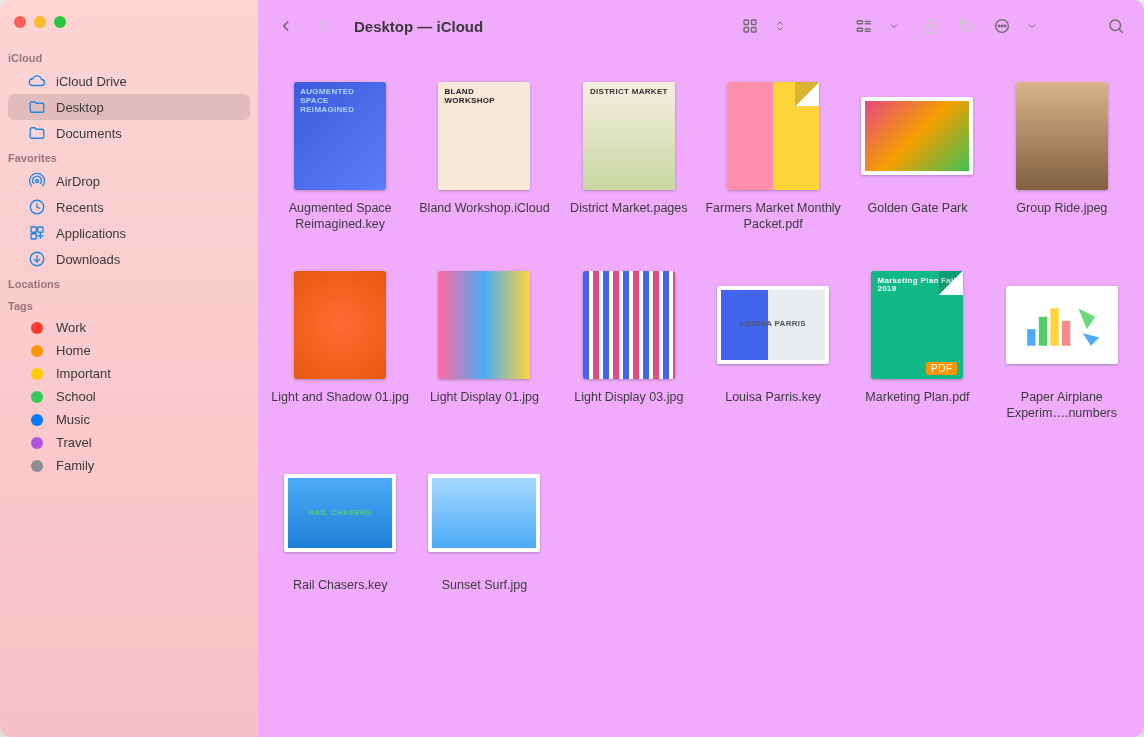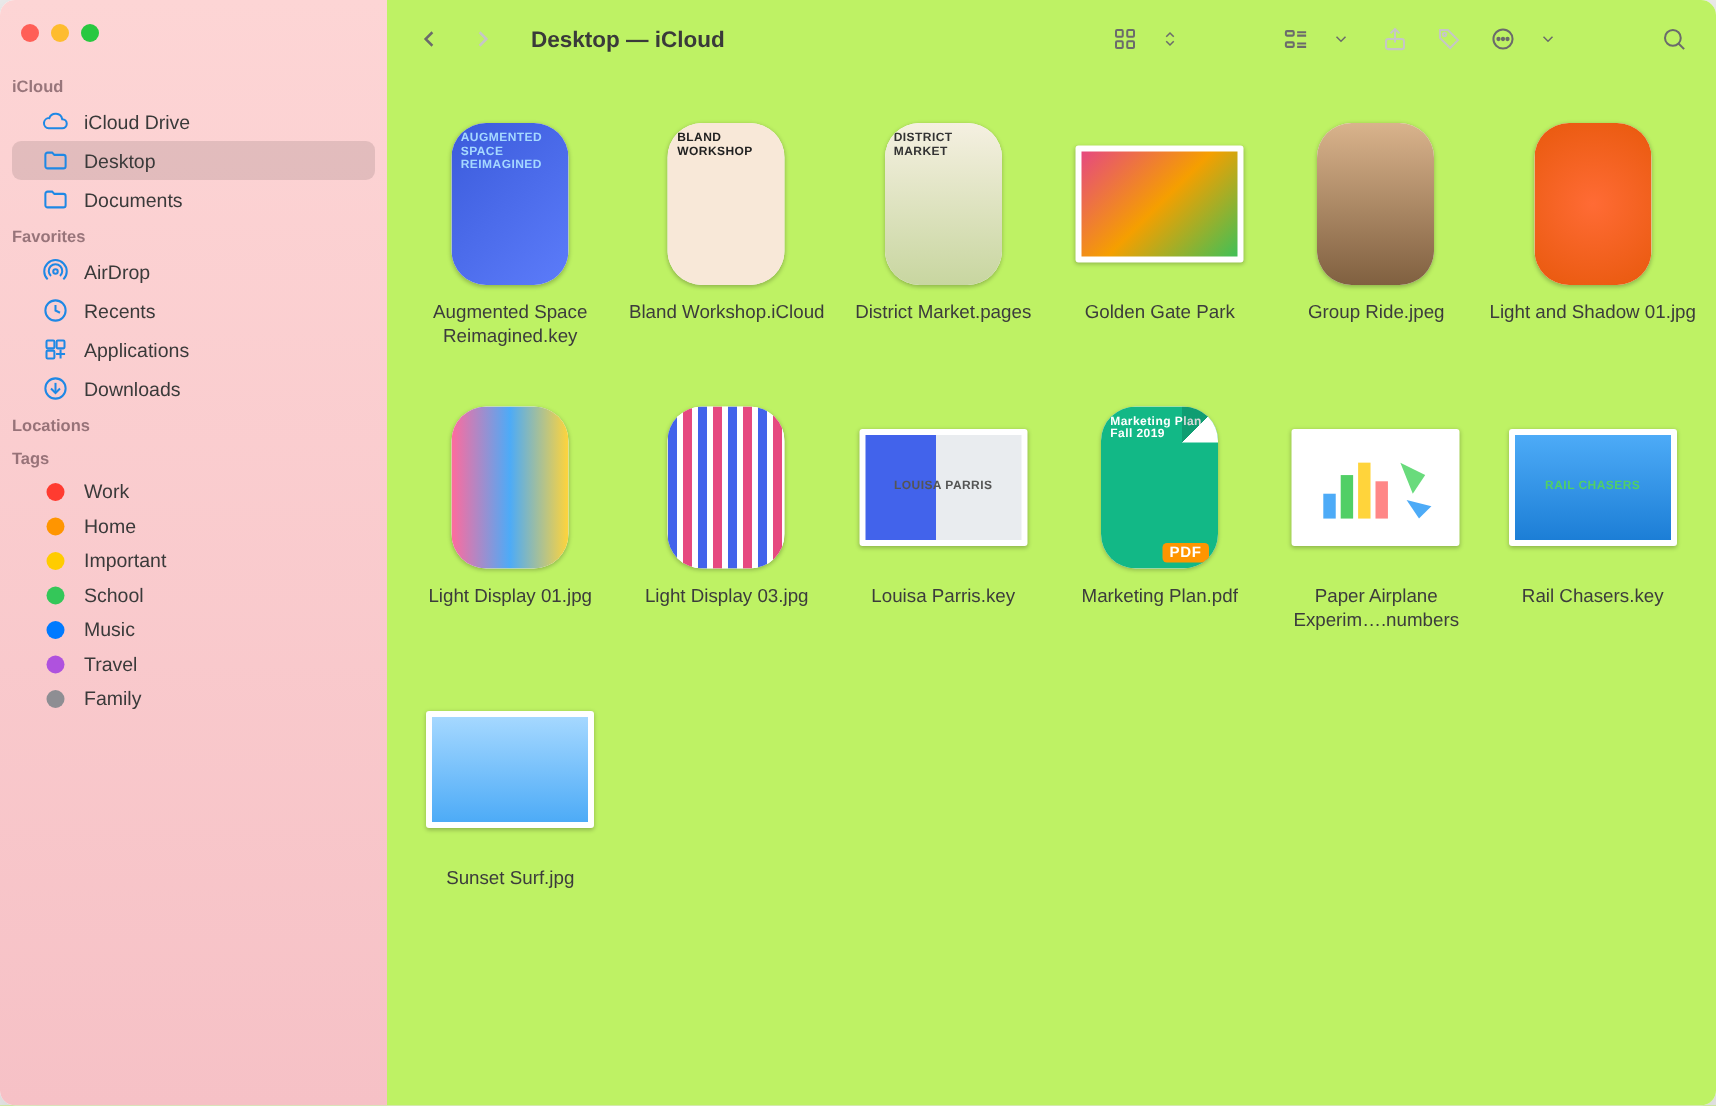--- a/index.html
+++ b/index.html
@@ -22,21 +22,21 @@
   }
   .side-item {
     display: flex; align-items: center; gap: 10px; font-size: 13px;
     padding: 4px 14px 4px 20px; color: #3a3a3a; cursor: default; border-radius: 6px;
     margin: 0 8px;
   }
   .side-item.selected { background: rgba(0,0,0,.10); }
   .side-icon { width: 18px; display:flex; align-items:center; justify-content:center; }
   .side-icon svg { width: 18px; height: 18px; }
   .tag-dot { width: 12px; height: 12px; border-radius: 50%; }
-  .main { flex: 1; display: flex; flex-direction: column; background:#bef264; }
+  .main { flex: 1; display: flex; flex-direction: column; background:#f0abfc; }
   .toolbar {
     height: 52px; display: flex; align-items: center; padding: 0 14px;
     gap: 8px; border-bottom: 0;
   }
   .nav-btn, .tool-btn {
     width: 28px; height: 28px; display:flex; align-items:center; justify-content:center;
     color:#6b6b6b; border-radius:6px;
   }
   .nav-btn.disabled { color:#c6c6c6; }
   .nav-btn svg, .tool-btn svg { width: 18px; height: 18px; }
@@ -51,33 +51,33 @@
   }
   .item { width: 140px; display:flex; flex-direction:column; align-items:center; }
   .thumb {
     width: 112px; height: 112px; display:flex; align-items:center; justify-content:center;
   }
   .thumb-inner {
     box-shadow: 0 1px 3px rgba(0,0,0,.25); background:#fff; border-radius: 2px;
     display:flex; align-items:center; justify-content:center; overflow:hidden;
     position:relative;
   }
-  .portrait { width: 78px; height: 108px; border-radius: 23px; }
+  .portrait { width: 92px; height: 108px; }
   .landscape { width: 112px; height: 78px; padding:4px; }
   .landscape .inner-img { width:100%; height:100%; }
   .fold::after {
     content:""; position:absolute; top:0; right:0; width:24px; height:24px;
     background: linear-gradient(135deg, rgba(0,0,0,.15) 0%, rgba(0,0,0,.15) 50%, #fff 50%, #fff 100%);
   }
   .label {
     font-size: 12.5px; color:#3c3c3c; text-align:center; line-height:1.3;
     margin-top: 8px; max-width: 140px;
   }
   .pdf-badge {
-    position:absolute; bottom:4px; right:6px; font-size:10px; font-weight:700;
+    position:absolute; bottom:4px; right:6px; font-size:10px; font-weight:400;
     color:#fff; background:#ff9500; padding:1px 5px; border-radius:3px;
     letter-spacing:.5px;
   }
 </style>
 </head>
 <body>
 
 <div class="window">
   <div class="sidebar">
     <div class="traffic">
@@ -314,20 +314,28 @@
           </div>
           <div class="item">
             <div class="thumb">
               <div class="thumb-inner portrait">
                 <div class="inner-img" style="width: 100%; height: 100%; background: linear-gradient(rgb(245, 240, 225), rgb(200, 214, 160)); display: flex; align-items: flex-start; justify-content: center; padding: 6px;">
                   <div style="font-size: 8px; font-weight: 700; color: rgb(51, 51, 51); text-align: left; line-height: 1.1; letter-spacing: 0.3px;">DISTRICT MARKET</div>
                 </div>
               </div>
             </div>
             <div class="label">District Market.pages</div>
+          </div>
+          <div class="item">
+            <div class="thumb">
+              <div class="thumb-inner portrait fold">
+                <div class="inner-img" style="width: 100%; height: 100%; background: linear-gradient(90deg, rgb(255, 143, 171) 50%, rgb(255, 212, 59) 50%); display: flex; align-items: flex-start; justify-content: center; padding: 6px;"></div>
+              </div>
+            </div>
+            <div class="label">Farmers Market Monthly Packet.pdf</div>
           </div>
           <div class="item">
             <div class="thumb">
               <div class="thumb-inner landscape">
                 <div class="inner-img" style="width: 100%; height: 100%; background: linear-gradient(135deg, rgb(230, 73, 128), rgb(245, 159, 0), rgb(64, 192, 87)); display: flex; align-items: center; justify-content: center; padding: 6px;"></div>
               </div>
             </div>
             <div class="label">Golden Gate Park</div>
           </div>
           <div class="item">

